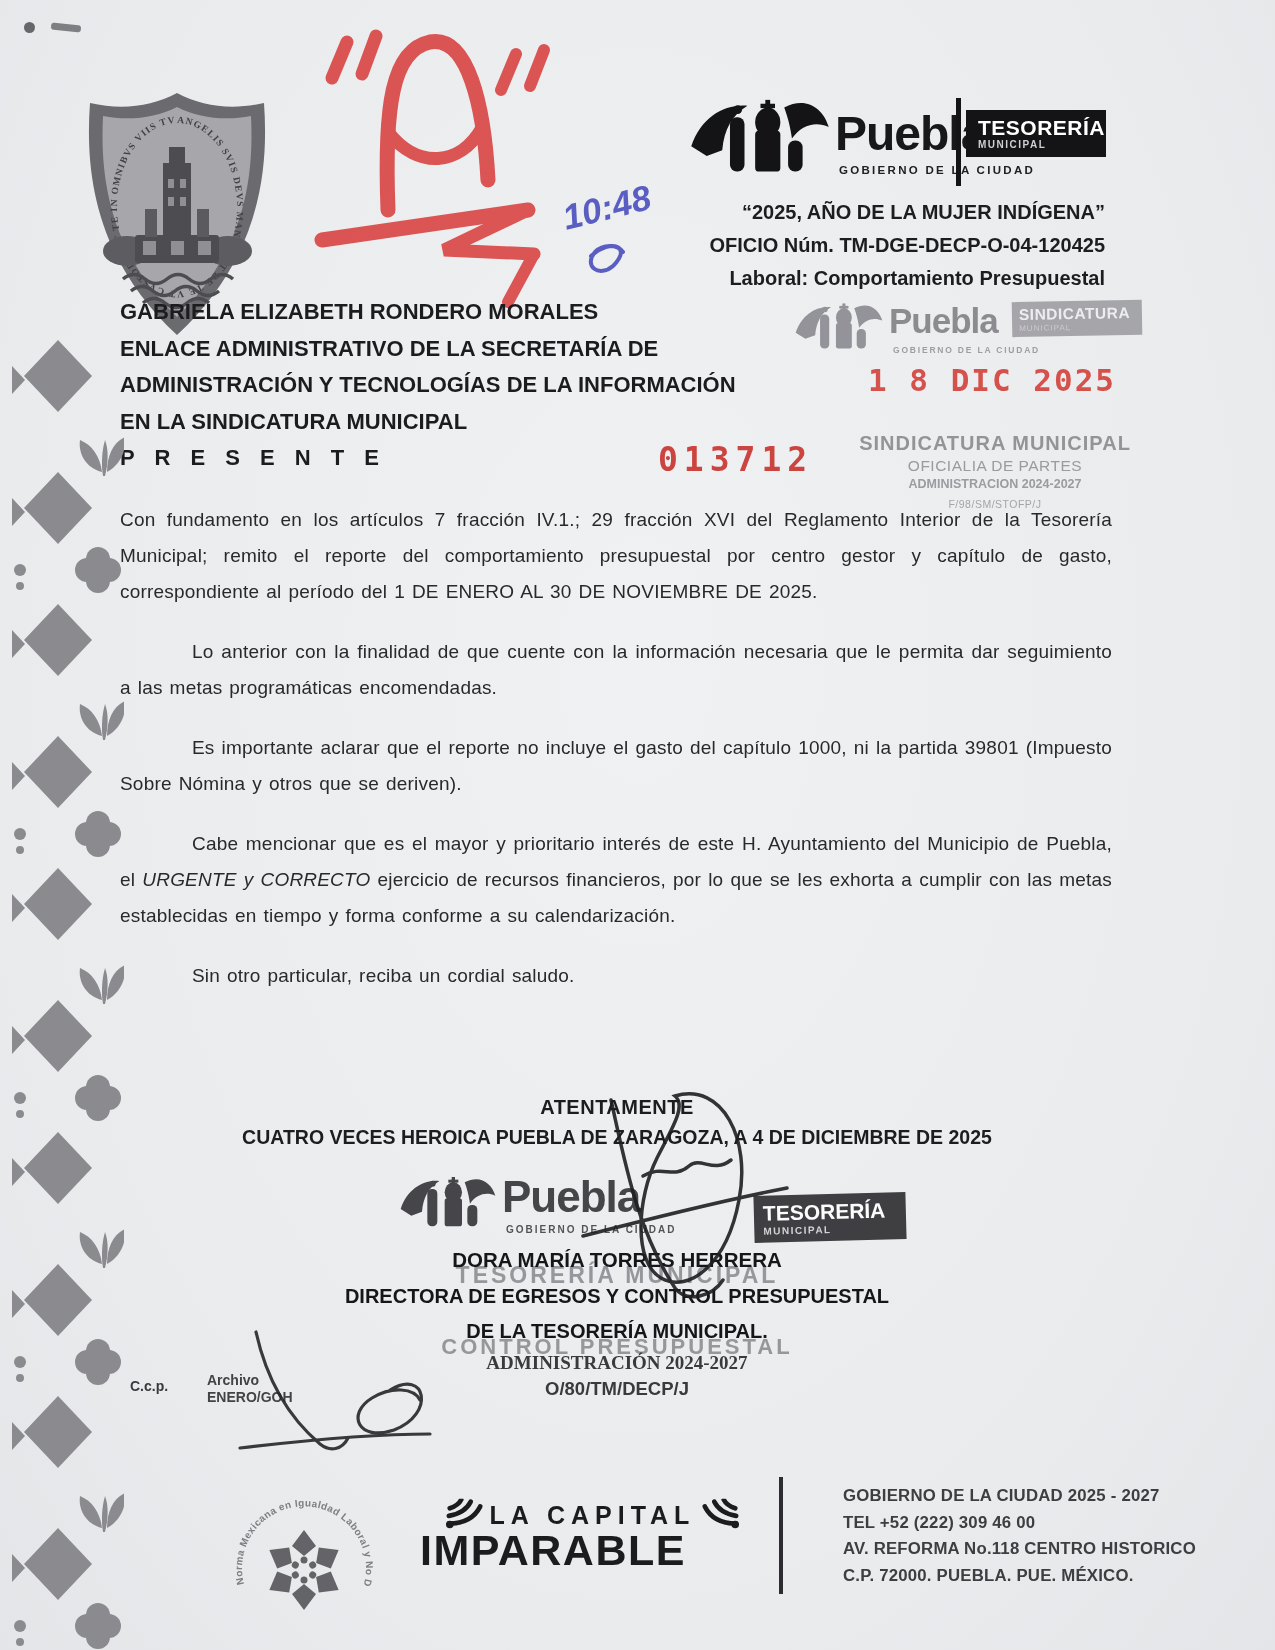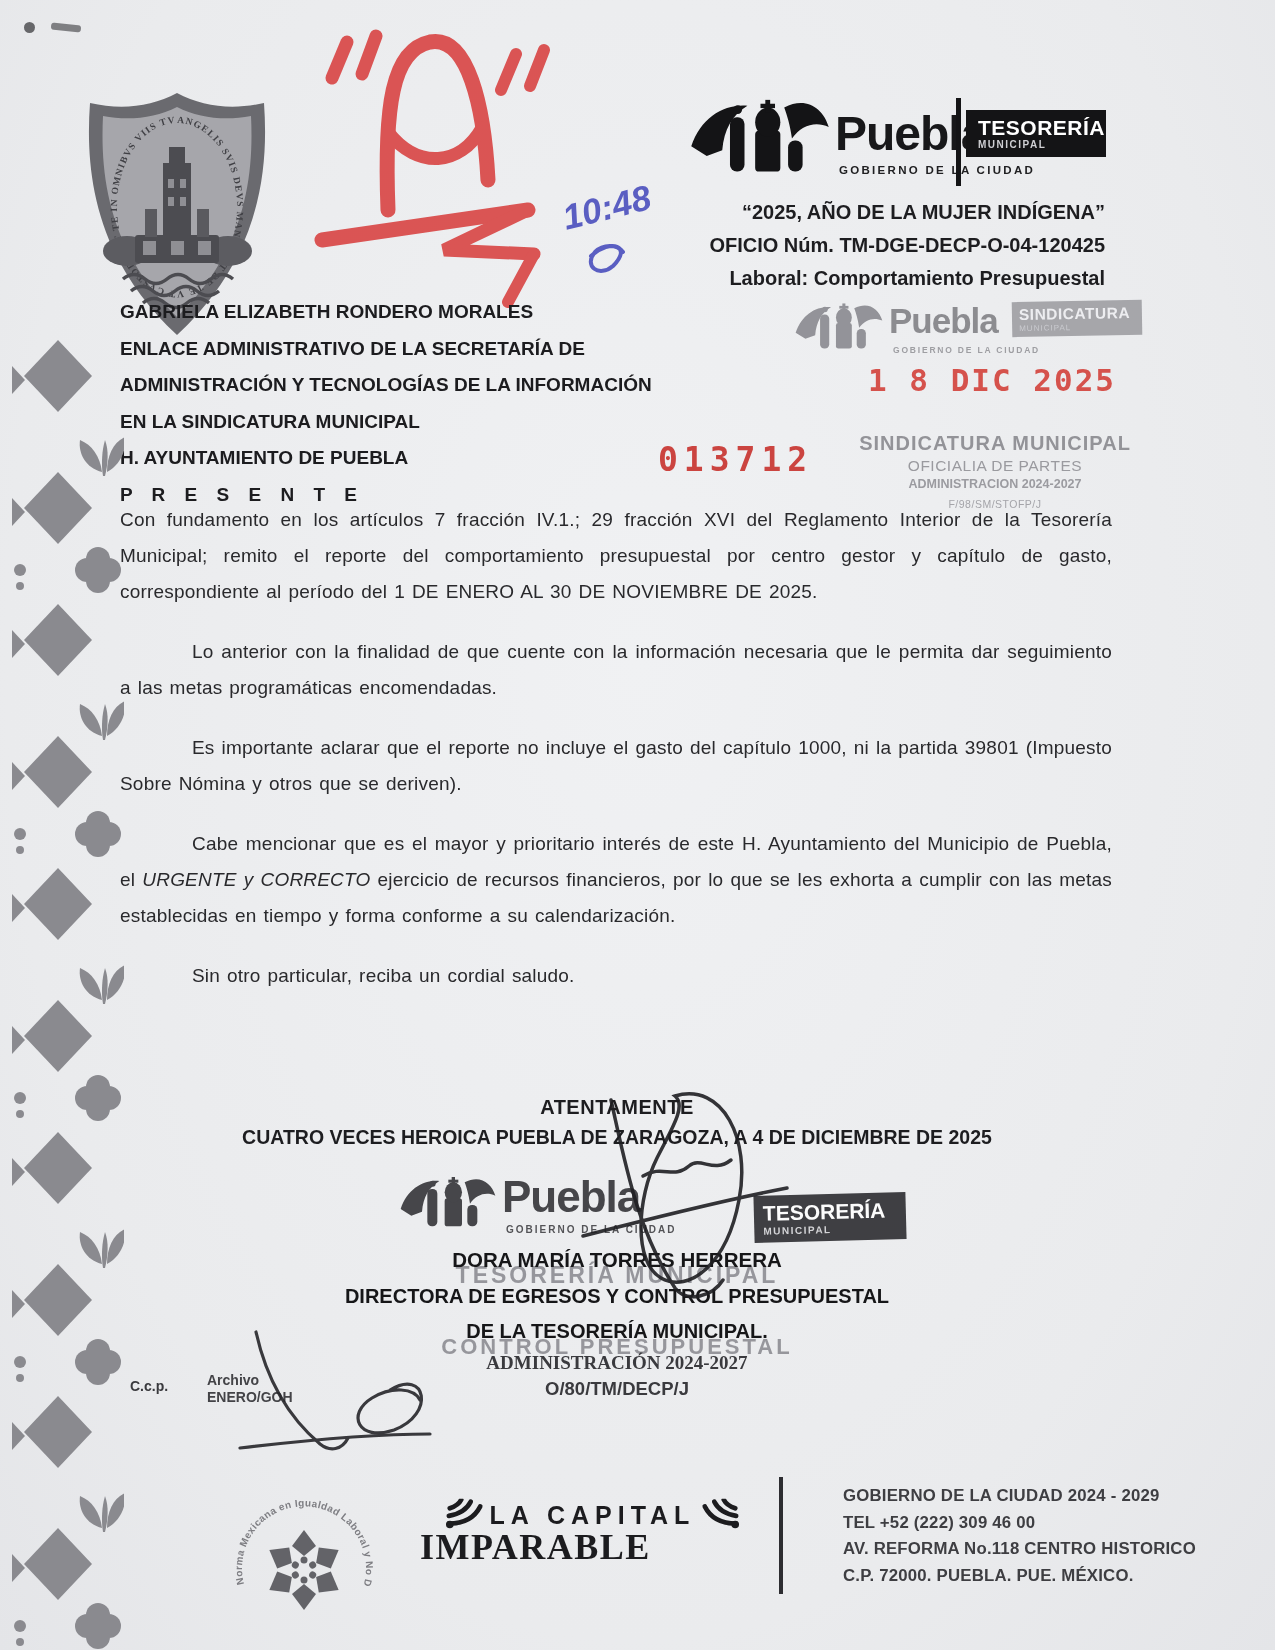--- a/index.html
+++ b/index.html
@@ -16,21 +16,21 @@
   
   .brand-word{font-weight:700;font-size:48px;letter-spacing:-1px;color:#18181a;}
   .brand-sub{font-weight:700;font-size:11.5px;letter-spacing:2.3px;color:#202022;}
   .dept-bar{width:5px;height:88px;background:#141416;}
   .dept-box{background:#141416;color:#fff;padding:7px 10px 6px 12px;width:118px;}
   .dept-line1{font-weight:700;font-size:21px;letter-spacing:.5px;line-height:22px;}
   .dept-line2{font-weight:700;font-size:10px;letter-spacing:1.5px;color:#cfcfd3;line-height:12px;}
 
   .legend{width:545px;text-align:right;font-weight:700;font-size:20px;line-height:33px;color:#1d1d20;}
 
-  .recipient{font-weight:700;font-size:19px;line-height:36.6px;color:#1c1c1f;}
+  .recipient{font-weight:700;font-size:22px;line-height:36.6px;color:#1c1c1f;}
   .presente{letter-spacing:7px;}
 
   
   .sind{opacity:.82;filter:blur(.3px);}
   .sind .brand-word{font-size:35px;color:#77777c;}
   .sind .brand-sub{font-size:8.5px;letter-spacing:1.8px;color:#8d8d92;}
   .sind-box{background:#97979c;color:#eeeef1;padding:4px 7px;width:116px;transform:rotate(-1deg);}
   .sind-box .l1{font-weight:700;font-size:15.5px;letter-spacing:.5px;}
   .sind-box .l2{font-size:8px;color:#c4c4c9;letter-spacing:1px;}
 
@@ -72,21 +72,21 @@
 
   .ccp-label{font-weight:700;font-size:14px;color:#3a3a3e;}
   .ccp-lines{font-weight:700;font-size:14px;line-height:17px;color:#434347;}
 
   .divider{width:4px;height:117px;background:#2d2d31;}
   .contact{font-weight:700;font-size:16.8px;line-height:26.5px;color:#3e3e42;letter-spacing:.2px;}
 
   .capital{width:345px;color:#1c1c1f;}
   .capital-top{display:flex;align-items:center;justify-content:center;gap:6px;}
   .capital-line1{font-weight:700;font-size:25px;letter-spacing:6px;}
-  .capital-line2{font-weight:700;font-size:36px;letter-spacing:1.5px;margin-top:-6px;font-family:Liberation Serif, serif;}
+  .capital-line2{font-weight:700;font-size:43px;letter-spacing:1.5px;margin-top:-6px;}
 </style>
 </head>
 <body>
 
 <div class="page">
 
   <svg width="0" height="0" style="position:absolute" aria-hidden="true">
     <defs>
       <symbol id="pueblaIcon" viewBox="0 0 150 95">
         <g fill="currentColor">
@@ -185,21 +185,20 @@
     <div>“2025, AÑO DE LA MUJER INDÍGENA”</div>
     <div>OFICIO Núm. TM-DGE-DECP-O-04-120425</div>
     <div>Laboral: Comportamiento Presupuestal</div>
   </div>
 
   <div class="abs recipient" style="left:120px;top:294px">
     <div>GABRIELA ELIZABETH RONDERO MORALES</div>
     <div>ENLACE ADMINISTRATIVO DE LA SECRETARÍA DE</div>
     <div>ADMINISTRACIÓN Y TECNOLOGÍAS DE LA INFORMACIÓN</div>
     <div>EN LA SINDICATURA MUNICIPAL</div>
-    <div>H. AYUNTAMIENTO DE PUEBLA</div>
     <div class="presente">P R E S E N T E</div>
   </div>
 
   <div class="abs sind" style="left:790px;top:293px;width:355px;height:88px">
     <svg class="abs" style="left:3px;top:8px;color:#808086" width="92" height="58" viewBox="0 0 150 95">
         <use href="#pueblaIcon"></use>
       </svg>
     <div class="abs brand-word" style="left:99px;top:8px">Puebla</div>
     <div class="abs brand-sub" style="left:103px;top:52px">GOBIERNO DE LA CIUDAD</div>
     <div class="abs sind-box" style="left:222px;top:8px">
@@ -345,19 +344,19 @@
       <span class="capital-line1">LA CAPITAL</span>
       <svg width="38" height="34" viewBox="0 0 40 34" style="color:#1c1c1f">
           <use href="#wingIcon"></use>
         </svg>
     </div>
     <div class="capital-line2">IMPARABLE</div>
   </div>
 
   <div class="abs divider" style="left:779px;top:1477px"></div>
   <div class="abs contact" style="left:843px;top:1483px">
-    <div>GOBIERNO DE LA CIUDAD 2024 - 2029</div>
+    <div>GOBIERNO DE LA CIUDAD 2025 - 2027</div>
     <div>TEL +52 (222) 309 46 00</div>
     <div>AV. REFORMA No.118 CENTRO HISTORICO</div>
     <div>C.P. 72000. PUEBLA. PUE. MÉXICO.</div>
   </div>
 
 </div>
 
 </body></html>

